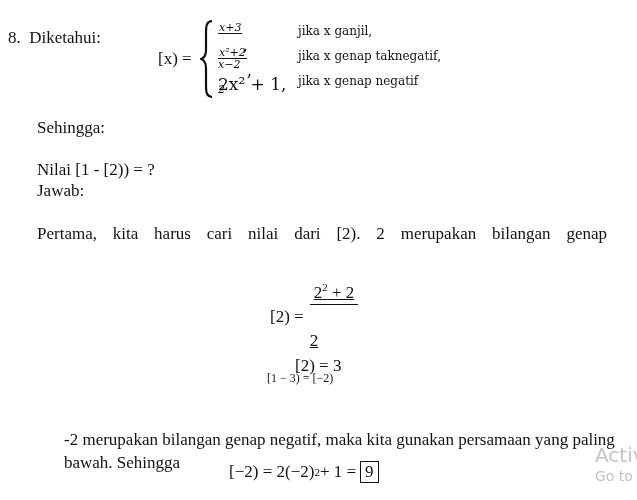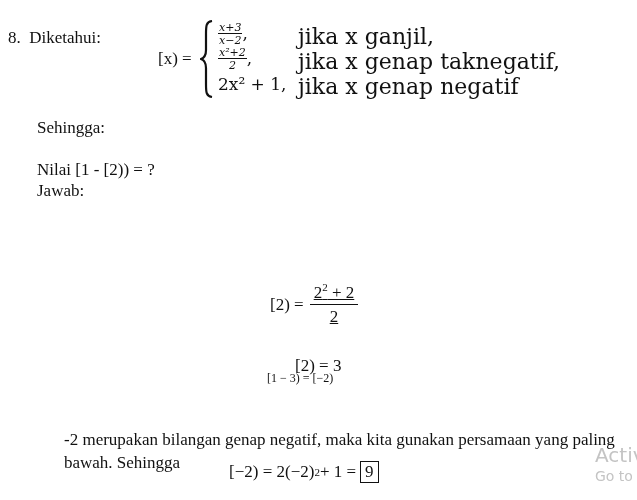--- a/index.html
+++ b/index.html
@@ -24,28 +24,28 @@
     #q-number { left: 8px; top: 4px; margin-top: 24px; }
 
     
     #def-lhs { left: 158px; top: 49px; font-size: 17px; }
     #brace {
       left: 200px; top: 20px;
       width: 14px; height: 78px;
     }
     .case-expr { left: 218px; font-size: 17px; }
     .frac {
-      display: inline-flex; flex-direction: column; align-items: center;
-      vertical-align: middle; line-height: 1;
+      display: inline-flex; flex-direction: column; 
+      vertical-align: middle; line-height: 1; gap: 24px;
     }
     .frac .num { border-bottom: 1px solid #111; padding: 0 1px 1px 1px; }
     .frac .den { padding-top: 1px; }
     .frac.small { font-size: 11px; }
     .frac.small .num { padding-bottom: 0; }
-    .cond { left: 298px; font-size: 22px; }
+    .cond { left: 298px; font-size: 12px; }
 
     #ditanya { left: 37px; top: 118px; }
     #asked { left: 37px; top: 160px; }
     #jawab { left: 37px; top: 181px; }
 
     #para1 {
       left: 37px; top: 222px; width: 570px;
       white-space: normal; text-align: justify; line-height: 23px;
     }
     #para1 .line1 { display: block; text-align: justify; text-align-last: justify; }
@@ -106,20 +106,21 @@
 
 <div class="abs cond" style="top:24px">jika x ganjil,</div>
 <div class="abs cond" style="top:49px">jika x genap taknegatif,</div>
 <div class="abs cond" style="top:74px">jika x genap negatif</div>
 
 <div class="abs txt" id="ditanya">Sehingga:</div>
 <div class="abs txt" id="asked">Nilai [1 - [2)) = ?</div>
 <div class="abs txt" id="jawab">Jawab:</div>
 
 <div class="abs txt" id="para1">
+  <span class="line1">Pertama, kita harus cari nilai dari [2).  2 merupakan bilangan genap</span>
 </div>
 
 <div class="abs txt" id="eq1">
   <span>[2) =</span>
   <span class="frac">
     <span class="num"><span>2</span><sup>2</sup><span> + 2</span></span>
     <span class="den">2</span>
   </span>
 </div>
 

